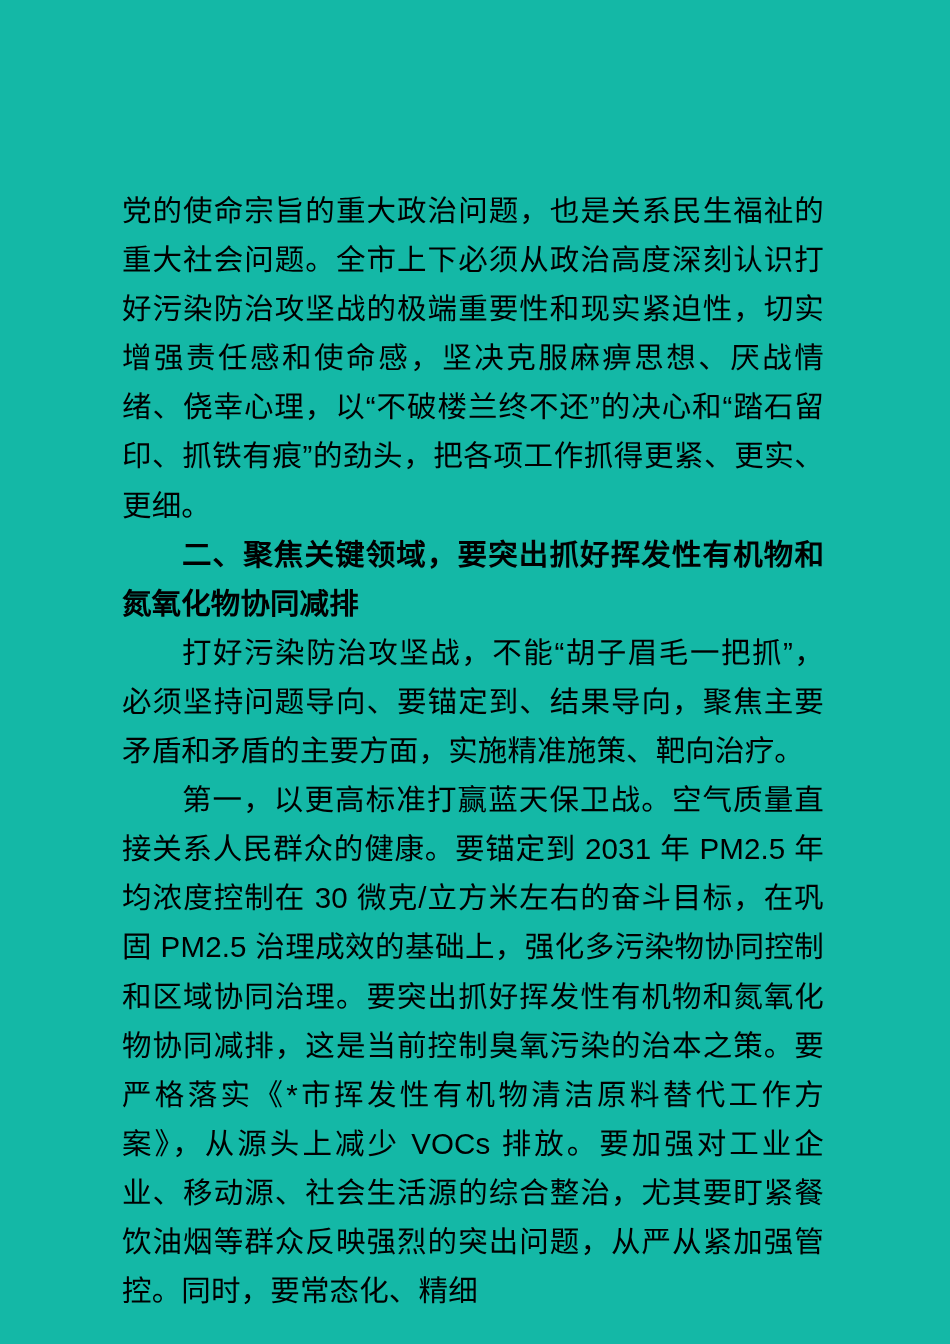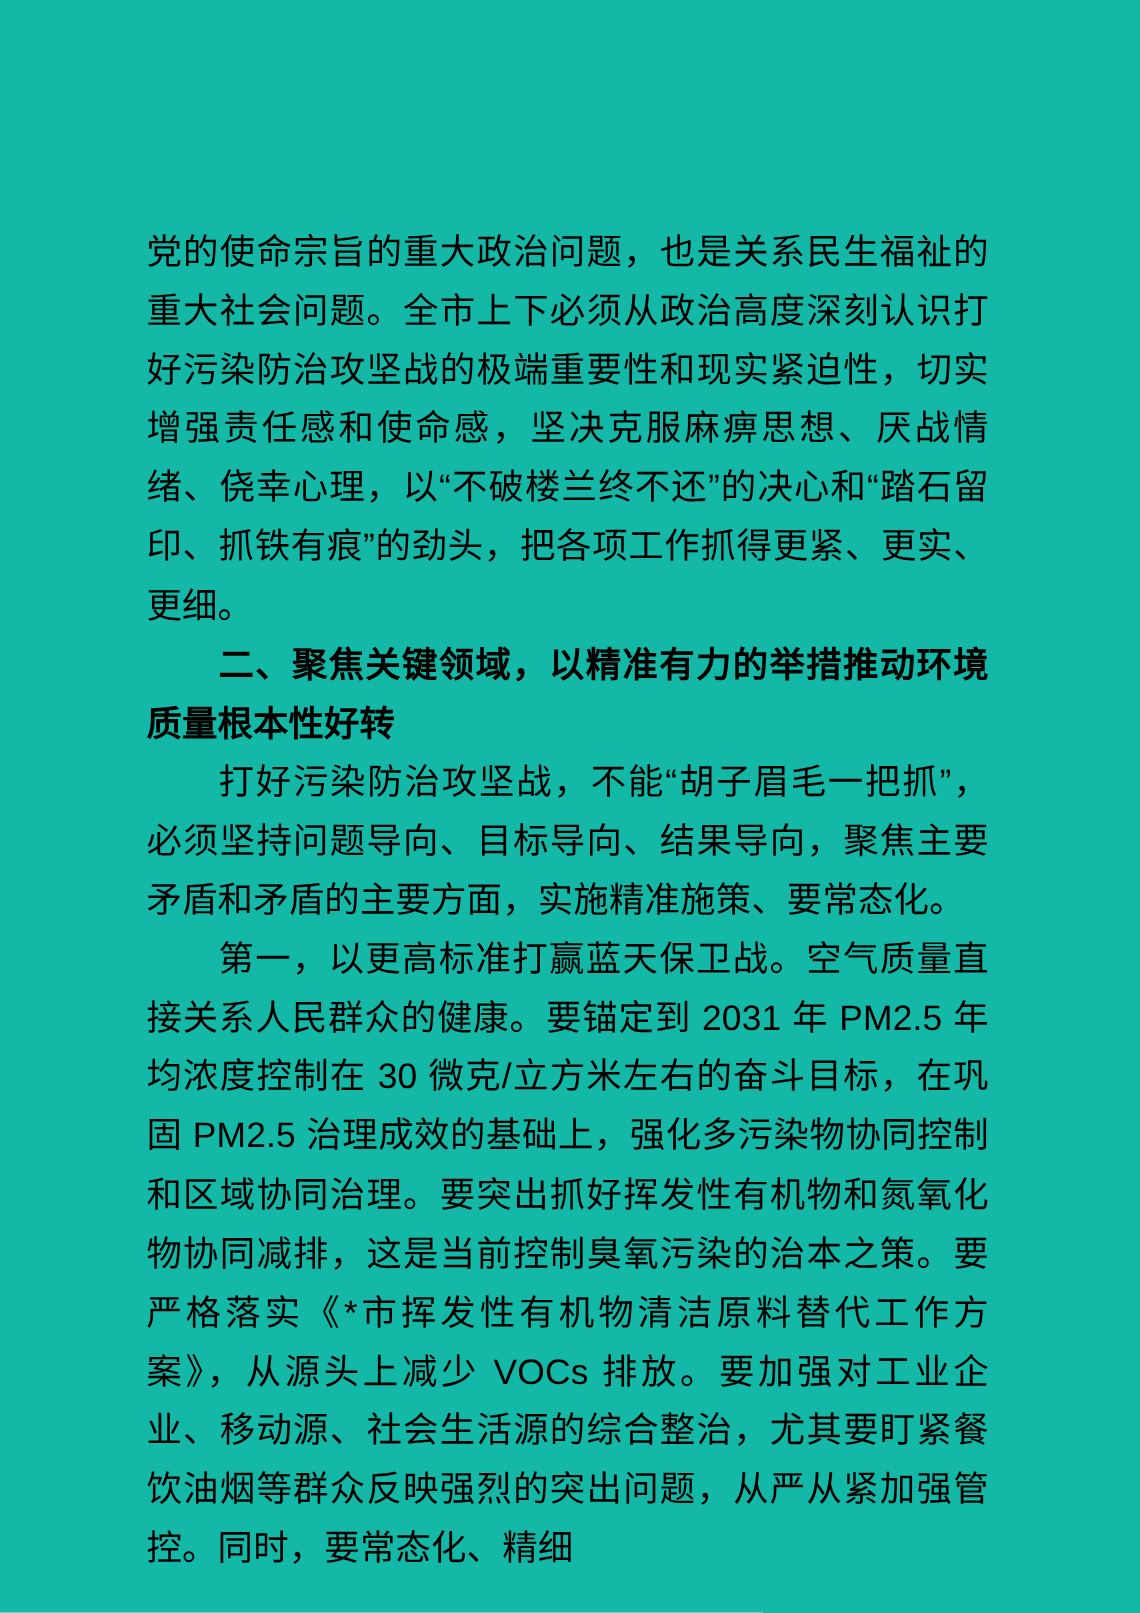--- a/index.html
+++ b/index.html
@@ -51,20 +51,20 @@
   }
 </style>
 </head>
 <body>
 
 <div class="page">
   <div class="page-body">
 
     <p class="para cont">党的使命宗旨的重大政治问题，也是关系民生福祉的重大社会问题。全市上下必须从政治高度深刻认识打好污染防治攻坚战的极端重要性和现实紧迫性，切实增强责任感和使命感，坚决克服麻痹思想、厌战情绪、侥幸心理，以“不破楼兰终不还”的决心和“踏石留印、抓铁有痕”的劲头，把各项工作抓得更紧、更实、更细。</p>
 
-    <p class="para heading">二、聚焦关键领域，以精准有力的举措推动环境质量根本性好转</p>
+    <p class="para heading">二、聚焦关键领域，要突出抓好挥发性有机物和氮氧化物协同减排</p>
 
-    <p class="para indent">打好污染防治攻坚战，不能“胡子眉毛一把抓”，必须坚持问题导向、目标导向、结果导向，聚焦主要矛盾和矛盾的主要方面，实施精准施策、要常态化。</p>
+    <p class="para indent">打好污染防治攻坚战，不能“胡子眉毛一把抓”，必须坚持问题导向、要锚定到、结果导向，聚焦主要矛盾和矛盾的主要方面，实施精准施策、靶向治疗。</p>
 
     <p class="para indent">第一，以更高标准打赢蓝天保卫战。空气质量直接关系人民群众的健康。要锚定到 2031 年 PM2.5 年均浓度控制在 30 微克/立方米左右的奋斗目标，在巩固 PM2.5 治理成效的基础上，强化多污染物协同控制和区域协同治理。要突出抓好挥发性有机物和氮氧化物协同减排，这是当前控制臭氧污染的治本之策。要严格落实《*市挥发性有机物清洁原料替代工作方案》，从源头上减少 VOCs 排放。要加强对工业企业、移动源、社会生活源的综合整治，尤其要盯紧餐饮油烟等群众反映强烈的突出问题，从严从紧加强管控。同时，要常态化、精细</p>
 
   </div>
 </div>
 
 </body></html>

